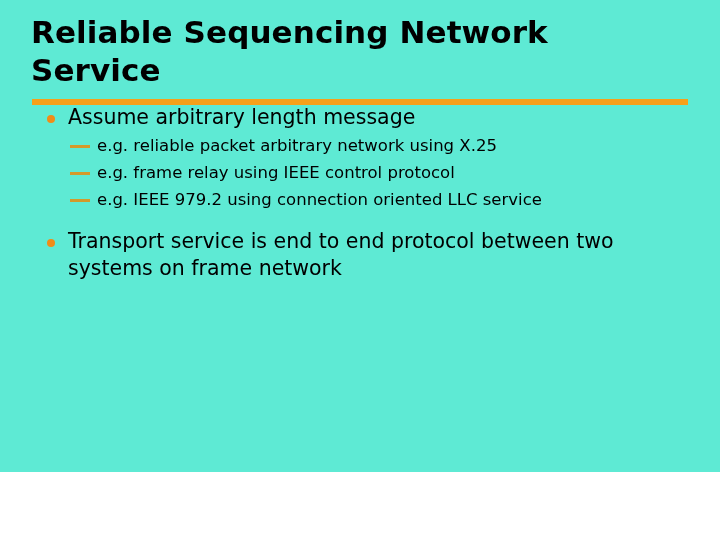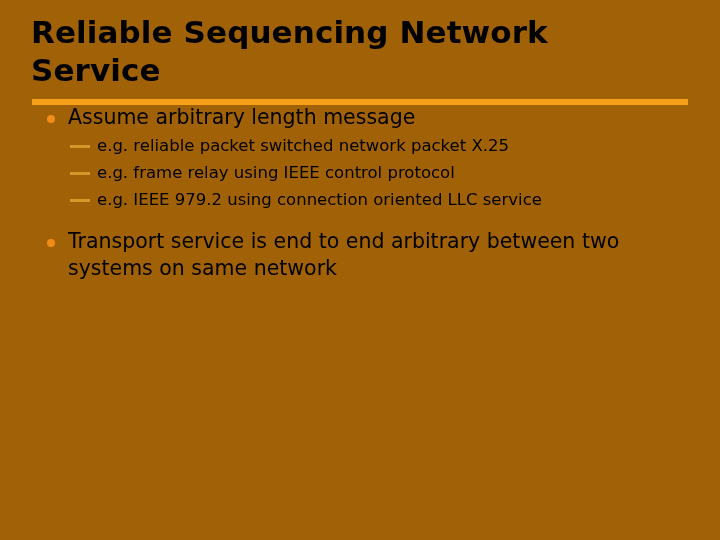--- a/index.html
+++ b/index.html
@@ -9,22 +9,22 @@
   body {
     width: 720px;
     height: 540px;
     background: #ffffff;
     font-family: "DejaVu Sans", sans-serif;
     overflow: hidden;
   }
   .slide {
     position: relative;
     width: 720px;
-    height: 540px;
-    background: #a16207;
+    height: 472px;
+    background: #5eead4;
     box-sizing: border-box;
   }
 
   
   .title-block {
     position: absolute;
     left: 31px;
     top: 13px;
     width: 660px;
   }
@@ -132,21 +132,21 @@
         <span class="b1-marker" style="background: rgb(240, 140, 23);"></span>
         <span class="b1-text">Assume arbitrary length message</span>
       </li>
 
 
       <li style="list-style:none;">
         <ul class="level2">
 
           <li class="bullet-l2">
             <span class="b2-marker" style="background: rgb(211, 154, 43);"></span>
-            <span class="b2-text">e.g. reliable packet switched network packet X.25</span>
+            <span class="b2-text">e.g. reliable packet arbitrary network using X.25</span>
           </li>
 
           <li class="bullet-l2">
             <span class="b2-marker" style="background: rgb(211, 154, 43);"></span>
             <span class="b2-text">e.g. frame relay using IEEE control protocol</span>
           </li>
 
           <li class="bullet-l2">
             <span class="b2-marker" style="background: rgb(211, 154, 43);"></span>
             <span class="b2-text">e.g. IEEE 979.2 using connection oriented LLC service</span>
@@ -154,19 +154,19 @@
 
         </ul>
       </li>
 
       <li style="list-style:none;">
         <div class="group-gap"></div>
       </li>
 
       <li class="bullet-l1">
         <span class="b1-marker" style="background: rgb(240, 140, 23);"></span>
-        <span class="b1-text">Transport service is end to end arbitrary between two systems on same network</span>
+        <span class="b1-text">Transport service is end to end protocol between two systems on frame network</span>
       </li>
 
     </ul>
   </div>
 
 </div>
 
 </body></html>

